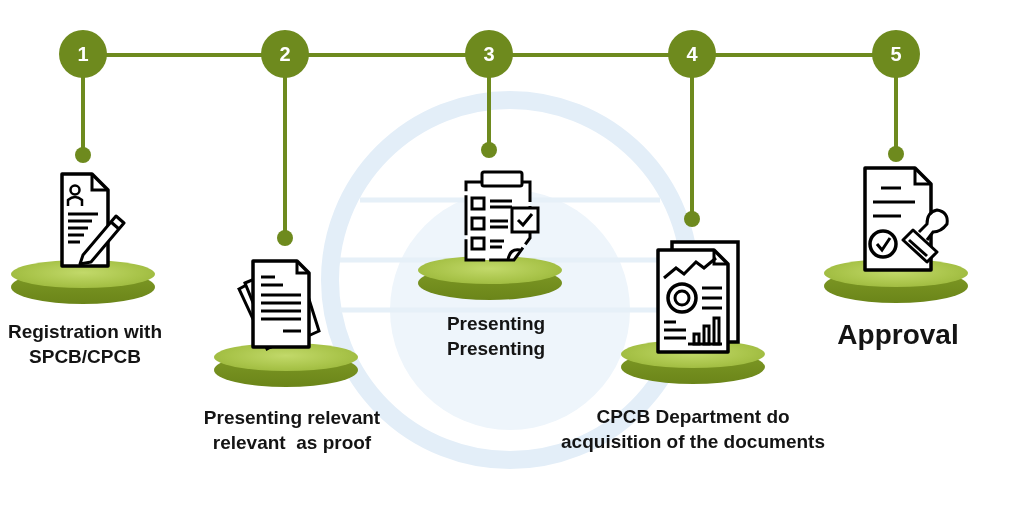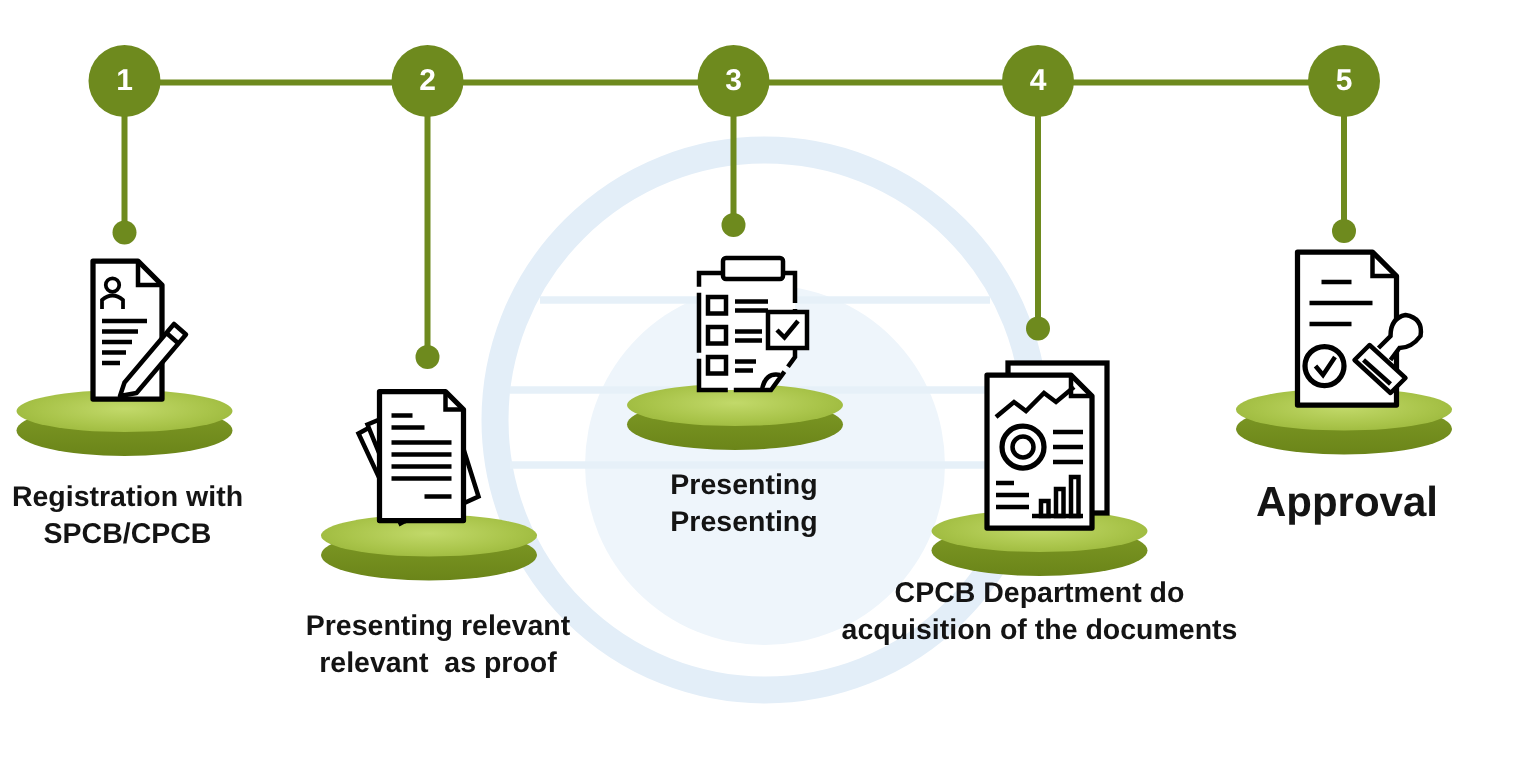--- a/index.html
+++ b/index.html
@@ -168,21 +168,21 @@
       <line x1="12" y1="90" x2="34" y2="90"></line>
       <line x1="12" y1="98" x2="34" y2="98"></line>
       <line x1="36" y1="104" x2="70" y2="104"></line>
     </g>
   <g fill="none" stroke="#000" stroke-width="3">
       <rect x="42" y="94" width="5" height="10"></rect>
       <rect x="52" y="86" width="5" height="18"></rect>
       <rect x="62" y="78" width="5" height="26"></rect>
     </g>
 </svg>
-<div class="label" style="left:693px;top:383px;"><span>CPCB Department do</span>
+<div class="label" style="left:693px;top:404px;"><span>CPCB Department do</span>
 <span>acquisition of the documents</span></div>
 
 <div class="stem" style="left:896px;height:94px;"></div>
 <div class="stem-dot" style="left:896px;top:154px;"></div>
 <div class="step-circle" style="left:896px;">5</div>
 <div class="pedestal" style="left:896px;top:259px;">
     <div class="side"></div>
     <div class="top"></div>
   </div>
 <svg class="icon" style="left:905px;top:166px;" width="96" height="106" viewBox="0 0 96 106">

